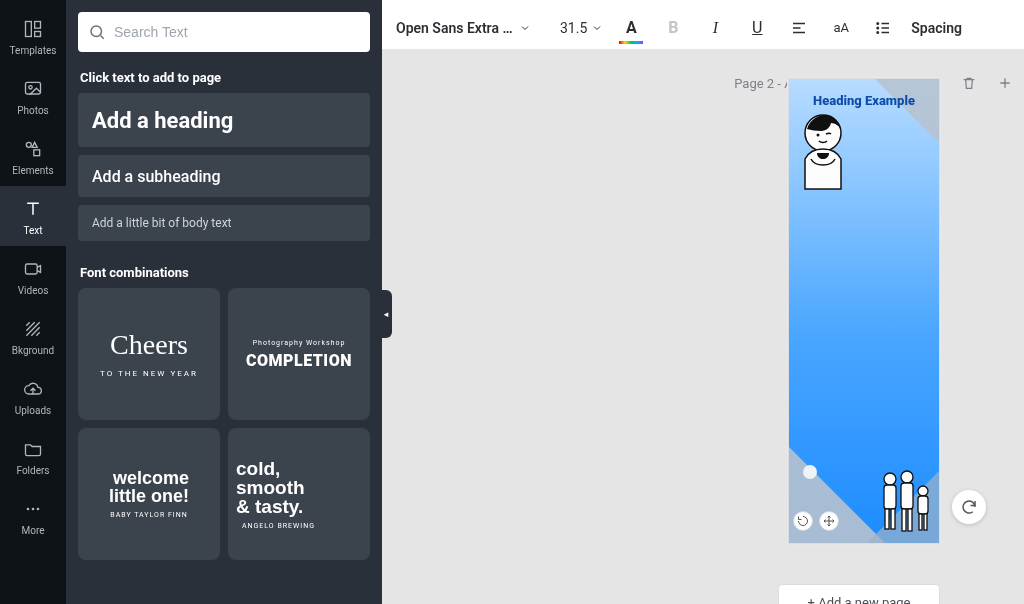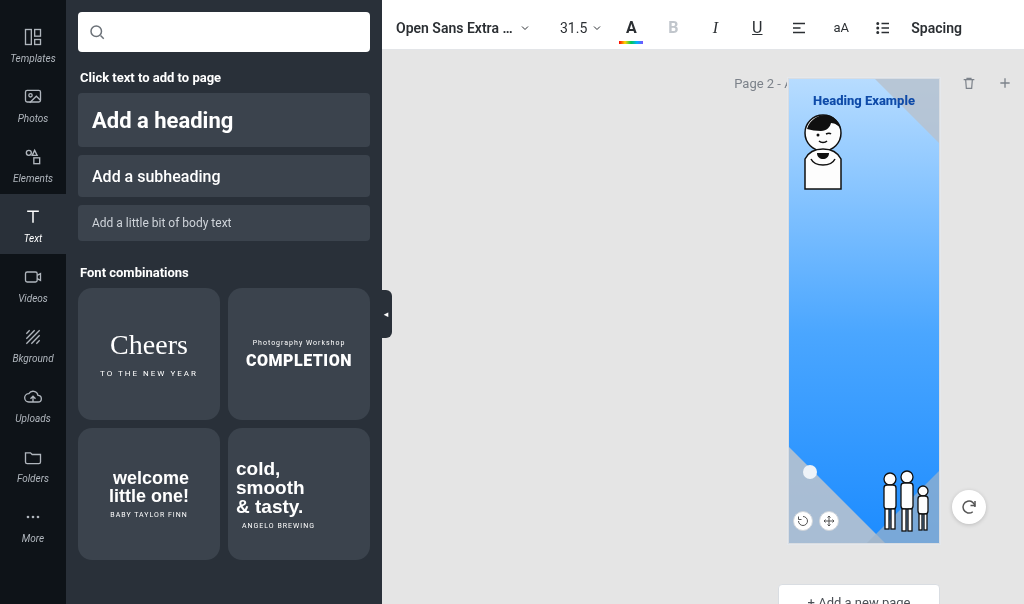--- a/index.html
+++ b/index.html
@@ -1,39 +1,39 @@
 <!DOCTYPE html>
 <html><head>
 <meta charset="utf-8">
 <style>
   * { box-sizing: border-box; margin: 0; padding: 0; }
   html, body { width: 1024px; height: 604px; font-family: -apple-system, "Segoe UI", Roboto, "Helvetica Neue", Arial, sans-serif; overflow: hidden; background:#fff;}
   body { display:flex; flex-direction:row; }
 
   
-  .rail { width:66px; background:#0e1318; display:flex; flex-direction:column; align-items:center; padding-top:14px; flex-shrink:0;font-style:italic;}
+  .rail { width:66px; background:#0e1318; display:flex; flex-direction:column; align-items:center; padding-top:6px; flex-shrink:0;}
   .rail-item { width:66px; height:60px; display:flex; flex-direction:column; align-items:center; justify-content:center; color:#b0b6bd; cursor:pointer; gap:4px;}
   .rail-item.active { background:#293039; color:#fff;}
   .rail-item .ico { width:24px; height:24px; display:flex; align-items:center; justify-content:center;}
   .rail-item .lbl { font-size:10px; }
   svg { display:block; }
 
   
   .panel { width:316px; background:#293039; color:#fff; display:flex; flex-direction:column; padding:12px 12px 0 12px; flex-shrink:0; position:relative;}
   .search-wrap { background:#fff; border-radius:4px; height:40px; display:flex; align-items:center; padding:0 10px; gap:8px; margin-bottom:12px;}
   .search-wrap input { flex:1; border:none; outline:none; font-size:14px; background:transparent; color:#333;}
   .search-wrap input::placeholder{color:#9ea5ae;}
   .panel-head { font-size:13px; font-weight:700; margin:6px 2px 8px 2px;}
   .text-pill { background:#3b434d; border-radius:4px; padding:0 14px; display:flex; align-items:center; color:#fff; margin-bottom:8px; cursor:pointer;}
   .text-pill.lg { height:54px; font-size:22px; font-weight:700;}
   .text-pill.md { height:42px; font-size:16px; font-weight:500;}
   .text-pill.sm { height:36px; font-size:12px; font-weight:400; color:#cfd4da;}
   .combo-head { font-size:13px; font-weight:700; margin:16px 2px 8px 2px;}
   .combo-grid { display:grid; grid-template-columns:1fr 1fr; gap:8px; }
-  .combo-card { background:#3b434d; border-radius:14px; height:132px; display:flex; flex-direction:column; align-items:center; justify-content:center; color:#fff; padding:8px; cursor:pointer;}
+  .combo-card { background:#3b434d; border-radius:8px; height:132px; display:flex; flex-direction:column; align-items:center; justify-content:center; color:#fff; padding:8px; cursor:pointer;}
   .combo-card .t1 { font-family:"Brush Script MT","Segoe Script",cursive; font-size:28px; line-height:1; margin-bottom:4px;}
   .combo-card .t2 { font-size:8px; letter-spacing:2px; margin-top:6px;}
   .combo-card .t3 { font-size:7px; letter-spacing:1px; margin-bottom:4px;}
   .combo-card .t4 { font-size:16px; font-weight:900; letter-spacing:0.5px;}
   .combo-card .t5 { font-family:"Arial Black",sans-serif; font-size:18px; font-weight:900; line-height:1; text-align:right;}
   .combo-card .t6 { font-size:7px; letter-spacing:1px; margin-top:6px;}
   .combo-card .t7 { font-family:"Arial Black",sans-serif; font-size:19px; font-weight:900; line-height:1; text-align:left; align-self:flex-start; margin-left:0;}
   .combo-card .t8 { font-size:7px; letter-spacing:1px; margin-top:6px; align-self:flex-start; margin-left:6px;}
   .collapse-tab { position:absolute; right:-10px; top:290px; width:12px; height:48px; background:#293039; border-radius:0 6px 6px 0; display:flex; align-items:center; justify-content:center; color:#fff; font-size:9px; cursor:pointer;}
 
@@ -166,20 +166,21 @@
 </div>
 
 <div class="panel">
   <div class="search-wrap">
     <span>
       <svg width="18" height="18" viewBox="0 0 24 24" fill="none" stroke="#6b7178" stroke-width="2">
           <circle cx="11" cy="11" r="7"></circle>
           <path d="M21 21l-4.3-4.3"></path>
         </svg>
     </span>
+    <input type="text" placeholder="Search Text" style="">
   </div>
 
   <div class="panel-head">Click text to add to page</div>
   <div class="text-pill lg">
       <span>Add a heading</span>
     </div>
   <div class="text-pill md">
       <span>Add a subheading</span>
     </div>
   <div class="text-pill sm">

